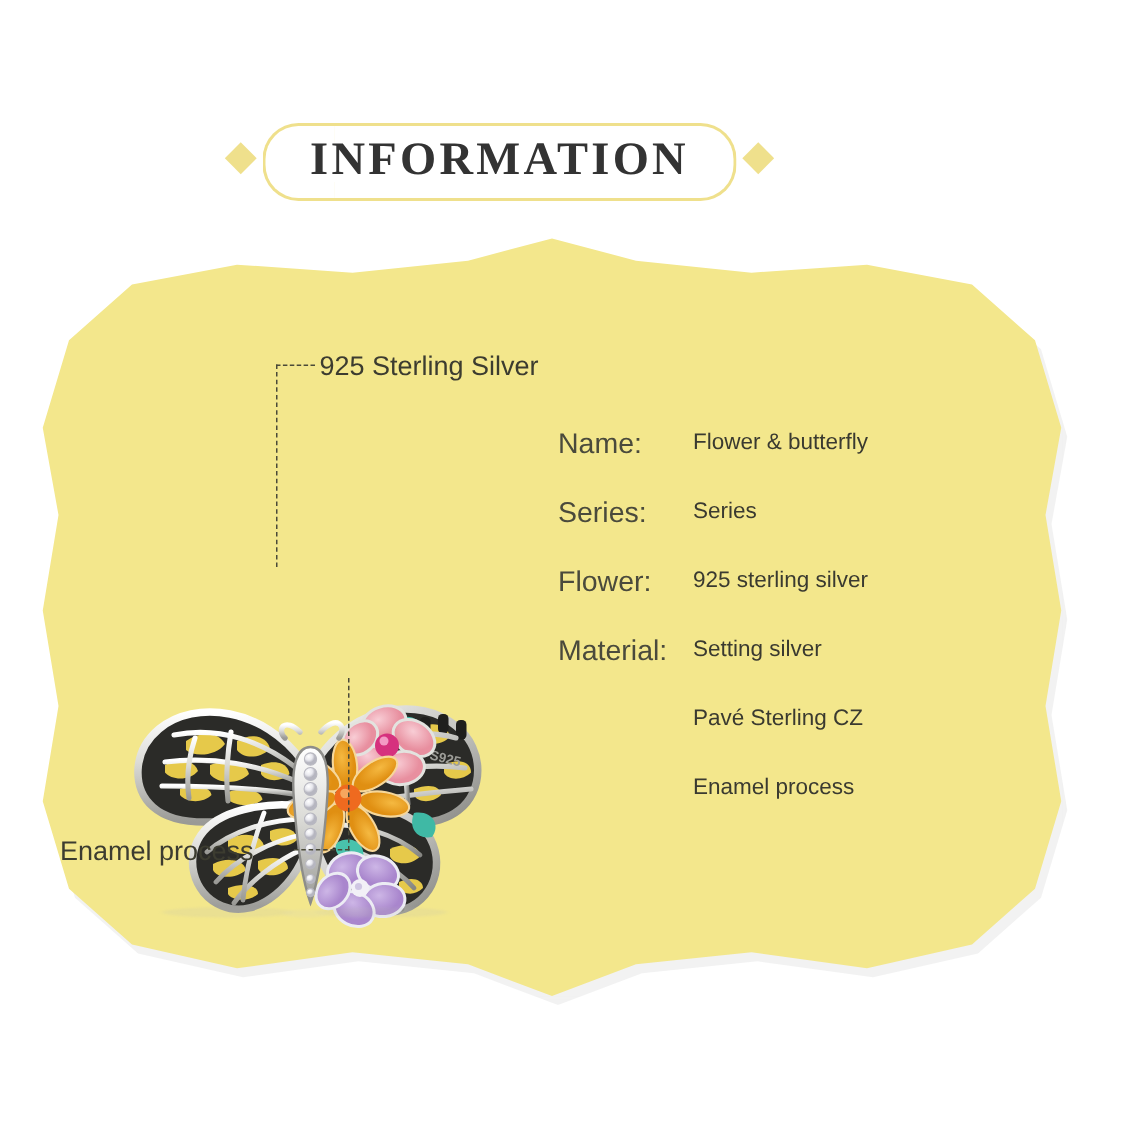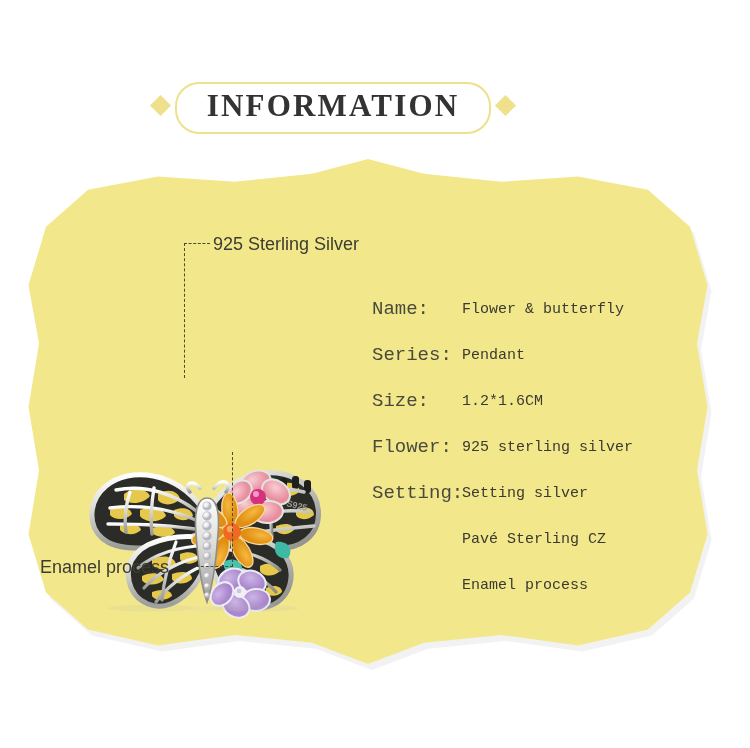--- a/index.html
+++ b/index.html
@@ -107,22 +107,21 @@
 
   
   #spec-list{
     position:absolute;
     left:372px; top:286px;
     width:290px;
   }
   .spec-row{
     height:46px;
     display:flex;
-    align-items:center;
-    font-family:Liberation Mono, monospace;
+    align-items:flex-start;
   }
   .spec-label{
     width:90px;
     flex:0 0 90px;
     font-size:19px;
     color:#4a4a3c;
     white-space:nowrap;
   }
   .spec-value{
     font-size:15px;
@@ -372,32 +371,28 @@
 <div id="anno-enamel-h" class="dash-h"></div>
 <div id="anno-enamel-v" class="dash-v"></div>
 
 <div id="spec-list">
   <div class="spec-row">
     <span class="spec-label">Name:</span>
     <span class="spec-value">Flower &amp; butterfly</span>
   </div>
   <div class="spec-row">
     <span class="spec-label">Series:</span>
-    <span class="spec-value">Pendant</span>
-  </div>
-  <div class="spec-row">
-    <span class="spec-label">Size:</span>
-    <span class="spec-value">1.2*1.6CM</span>
+    <span class="spec-value">Series</span>
   </div>
   <div class="spec-row">
     <span class="spec-label">Flower:</span>
     <span class="spec-value">925 sterling silver</span>
   </div>
   <div class="spec-row">
-    <span class="spec-label">Setting:</span>
+    <span class="spec-label">Material:</span>
     <span class="spec-value">Setting silver</span>
   </div>
   <div class="spec-row">
     <span class="spec-label"></span>
     <span class="spec-value">Pavé Sterling CZ</span>
   </div>
   <div class="spec-row">
     <span class="spec-label"></span>
     <span class="spec-value">Enamel process</span>
   </div>

